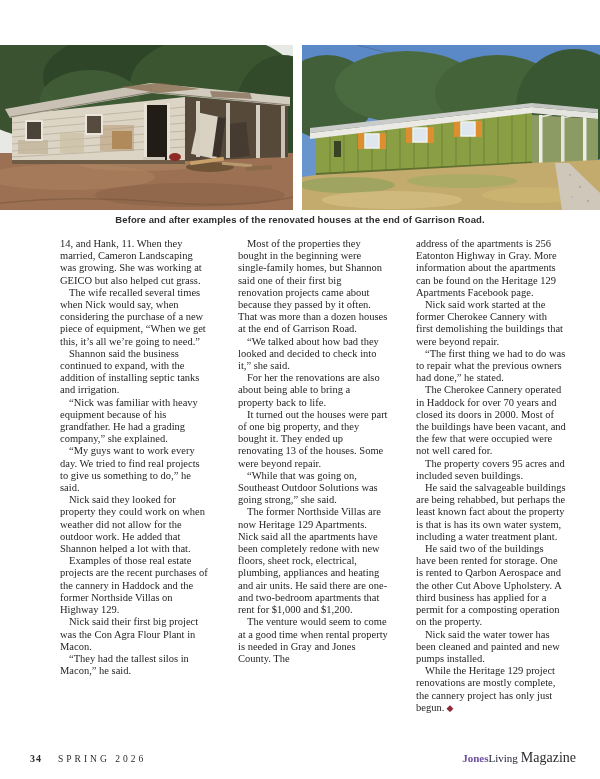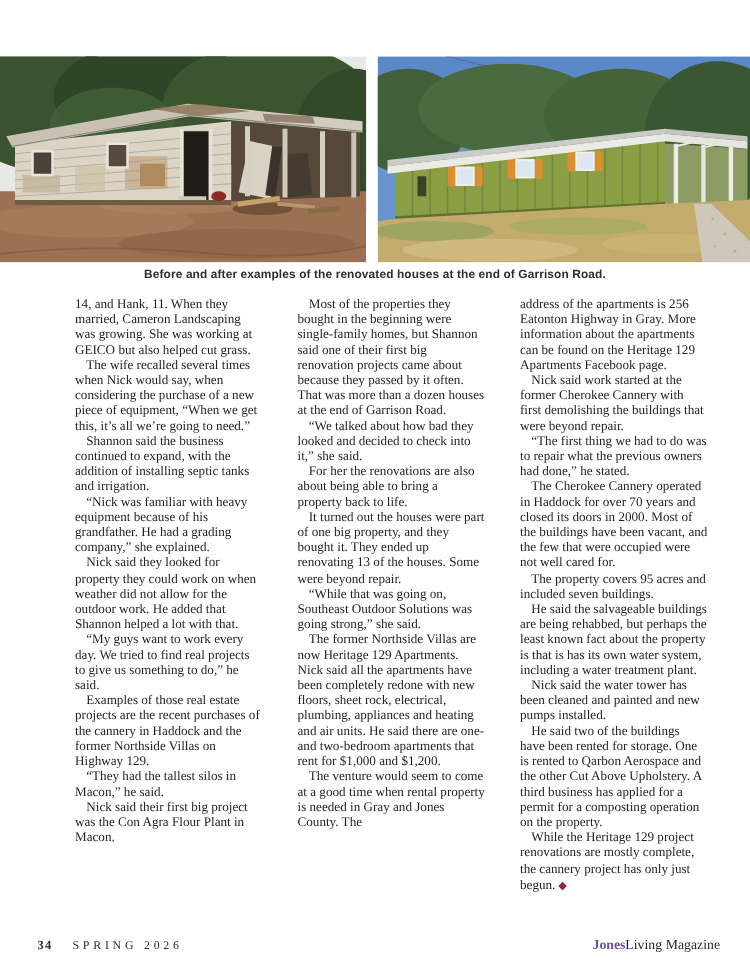--- a/index.html
+++ b/index.html
@@ -69,21 +69,21 @@
   }
   .folio {
     font-size: 10px;
     color: #2b2b2b;
   }
   .folio .page-num { font-weight: bold; margin-right: 16px; letter-spacing: 1px; text-align: center; }
   .folio .issue { letter-spacing: 3px; font-size: 9.5px; }
   .magazine-logo { font-size: 11px; color: #2b2b2b; }
   .magazine-logo .part1 { color: var(--logo_purple); font-weight: bold; }
   .magazine-logo .part2 { color: var(--logo_dark); font-weight: normal; }
-  .magazine-logo .part3 { font-size: 11px; color: #2b2b2b; margin-left: 3px; }
+  .magazine-logo .part3 { font-size: 14px; color: #2b2b2b; margin-left: 3px; }
 </style>
 </head>
 <body>
 
 <div class="page">
 
   <div class="photos">
 
     <div class="photo photo-before">
       <svg viewBox="0 0 293 165" preserveAspectRatio="none">
@@ -236,44 +236,44 @@
   </div>
 
   <div class="caption">Before and after examples of the renovated houses at the end of Garrison Road.</div>
 
   <div class="columns">
     <div class="col">
         <p class="">14, and Hank, 11. When they married, Cameron Landscaping was growing. She was working at GEICO but also helped cut grass.</p>
         <p class="indent">The wife recalled several times when Nick would say, when considering the purchase of a new piece of equipment, “When we get this, it’s all we’re going to need.”</p>
         <p class="indent">Shannon said the business continued to expand, with the addition of installing septic tanks and irrigation.</p>
         <p class="indent">“Nick was familiar with heavy equipment because of his grandfather. He had a grading company,” she explained.</p>
+        <p class="indent">“My guys want to work every day. We tried to find real projects to give us something to do,” he said.</p>
         <p class="indent">Nick said they looked for property they could work on when weather did not allow for the outdoor work. He added that Shannon helped a lot with that.</p>
-        <p class="indent">“My guys want to work every day. We tried to find real projects to give us something to do,” he said.</p>
         <p class="indent">Examples of those real estate projects are the recent purchases of the cannery in Haddock and the former Northside Villas on Highway 129.</p>
+        <p class="indent">Nick said their first big project was the Con Agra Flour Plant in Macon.</p>
         <p class="indent">“They had the tallest silos in Macon,” he said.</p>
-        <p class="indent">Nick said their first big project was the Con Agra Flour Plant in Macon.</p>
       </div>
     <div class="col">
         <p class="indent">Most of the properties they bought in the beginning were single-family homes, but Shannon said one of their first big renovation projects came about because they passed by it often. That was more than a dozen houses at the end of Garrison Road.</p>
         <p class="indent">“We talked about how bad they looked and decided to check into it,” she said.</p>
         <p class="indent">For her the renovations are also about being able to bring a property back to life.</p>
         <p class="indent">It turned out the houses were part of one big property, and they bought it. They ended up renovating 13 of the houses. Some were beyond repair.</p>
         <p class="indent">“While that was going on, Southeast Outdoor Solutions was going strong,” she said.</p>
         <p class="indent">The former Northside Villas are now Heritage 129 Apartments. Nick said all the apartments have been completely redone with new floors, sheet rock, electrical, plumbing, appliances and heating and air units. He said there are one- and two-bedroom apartments that rent for $1,000 and $1,200.</p>
         <p class="indent">The venture would seem to come at a good time when rental property is needed in Gray and Jones County. The</p>
       </div>
     <div class="col">
         <p class="">address of the apartments is 256 Eatonton Highway in Gray. More information about the apartments can be found on the Heritage 129 Apartments Facebook page.</p>
         <p class="indent">Nick said work started at the former Cherokee Cannery with first demolishing the buildings that were beyond repair.</p>
         <p class="indent">“The first thing we had to do was to repair what the previous owners had done,” he stated.</p>
         <p class="indent">The Cherokee Cannery operated in Haddock for over 70 years and closed its doors in 2000. Most of the buildings have been vacant, and the few that were occupied were not well cared for.</p>
         <p class="indent">The property covers 95 acres and included seven buildings.</p>
         <p class="indent">He said the salvageable buildings are being rehabbed, but perhaps the least known fact about the property is that is has its own water system, including a water treatment plant.</p>
+        <p class="indent">He said two of the buildings have been rented for storage. One is rented to Qarbon Aerospace and the other Cut Above Upholstery. A third business has applied for a permit for a composting operation on the property.</p>
         <p class="indent">Nick said the water tower has been cleaned and painted and new pumps installed.</p>
-        <p class="indent">He said two of the buildings have been rented for storage. One is rented to Qarbon Aerospace and the other Cut Above Upholstery. A third business has applied for a permit for a composting operation on the property.</p>
         <p class="indent">While the Heritage 129 project renovations are mostly complete, the cannery project has only just begun.<span class="end-mark"> ◆</span></p>
       </div>
   </div>
 
   <div class="footer">
     <div class="folio">
       <span class="page-num">34</span><span class="issue">SPRING 2026</span>
     </div>
     <div class="magazine-logo">
       <span class="part1">Jones</span><span class="part2">Living</span><span class="part3">Magazine</span>

